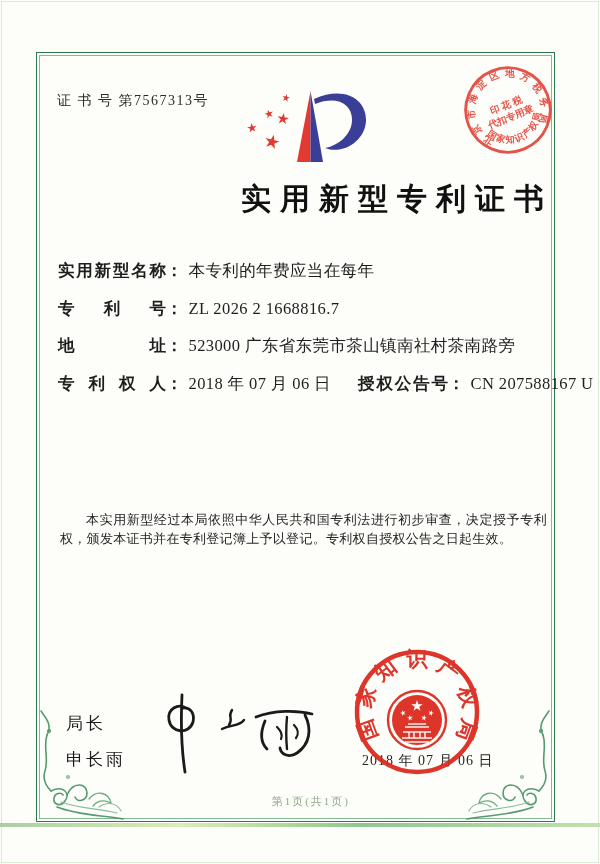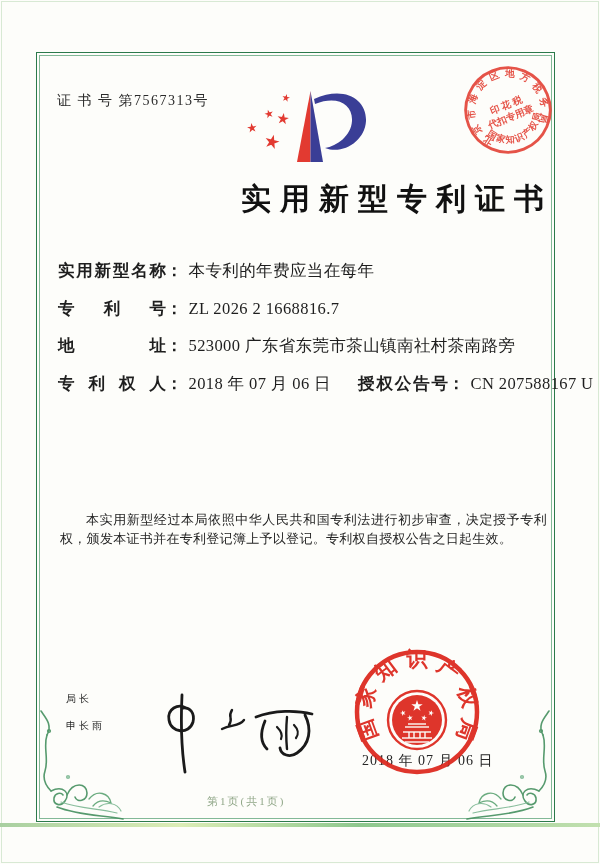--- a/index.html
+++ b/index.html
@@ -24,27 +24,27 @@
   .row{position:relative;margin-bottom:15px;line-height:22.5px;white-space:nowrap;}
   .lbl{display:inline-block;width:108px;text-align:justify;text-align-last:justify;
     font-weight:bold;vertical-align:bottom;font-family:Liberation Serif, serif;}
   .colon{font-weight:bold;}
   .val{margin-left:6px;letter-spacing:0.4px;}
   .col2{position:absolute;left:272px;top:0;margin-left:28px;}
   .col2 .lbl{width:90px;}
   .body-text{position:absolute;left:60px;top:511px;width:487px;font-size:13px;
     line-height:18.8px;text-align:justify;color:#242424;letter-spacing:0.3px;}
   .body-text p{margin:0;text-indent:2em;}
-  .director{position:absolute;left:66px;top:692px;font-size:10px;color:#1c1c1c;}
+  .director{position:absolute;left:66px;top:712px;font-size:17px;color:#1c1c1c;}
   .director div{margin-bottom:13px;letter-spacing:3px;}
   .signature{position:absolute;left:148px;top:690px;width:180px;height:92px;}
   .grant-seal{position:absolute;left:347px;top:642px;width:140px;height:140px;z-index:4;}
   .seal-date{position:absolute;left:362px;top:752px;font-size:14px;letter-spacing:1px;
     color:#262626;z-index:3;}
-  .footer{position:absolute;left:207px;top:794px;width:150px;text-align:left;
+  .footer{position:absolute;left:200px;top:794px;width:150px;text-align:right;
     font-size:11px;color:#90a788;letter-spacing:2px;}
   .tax-stamp{position:absolute;left:460px;top:62px;width:96px;height:96px;z-index:4;}
   svg text{font-family:"Liberation Serif","DejaVu Serif",serif;}
 </style>
 </head>
 <body>
 
 <div class="page">
 
   <div class="paper-edge"></div>

